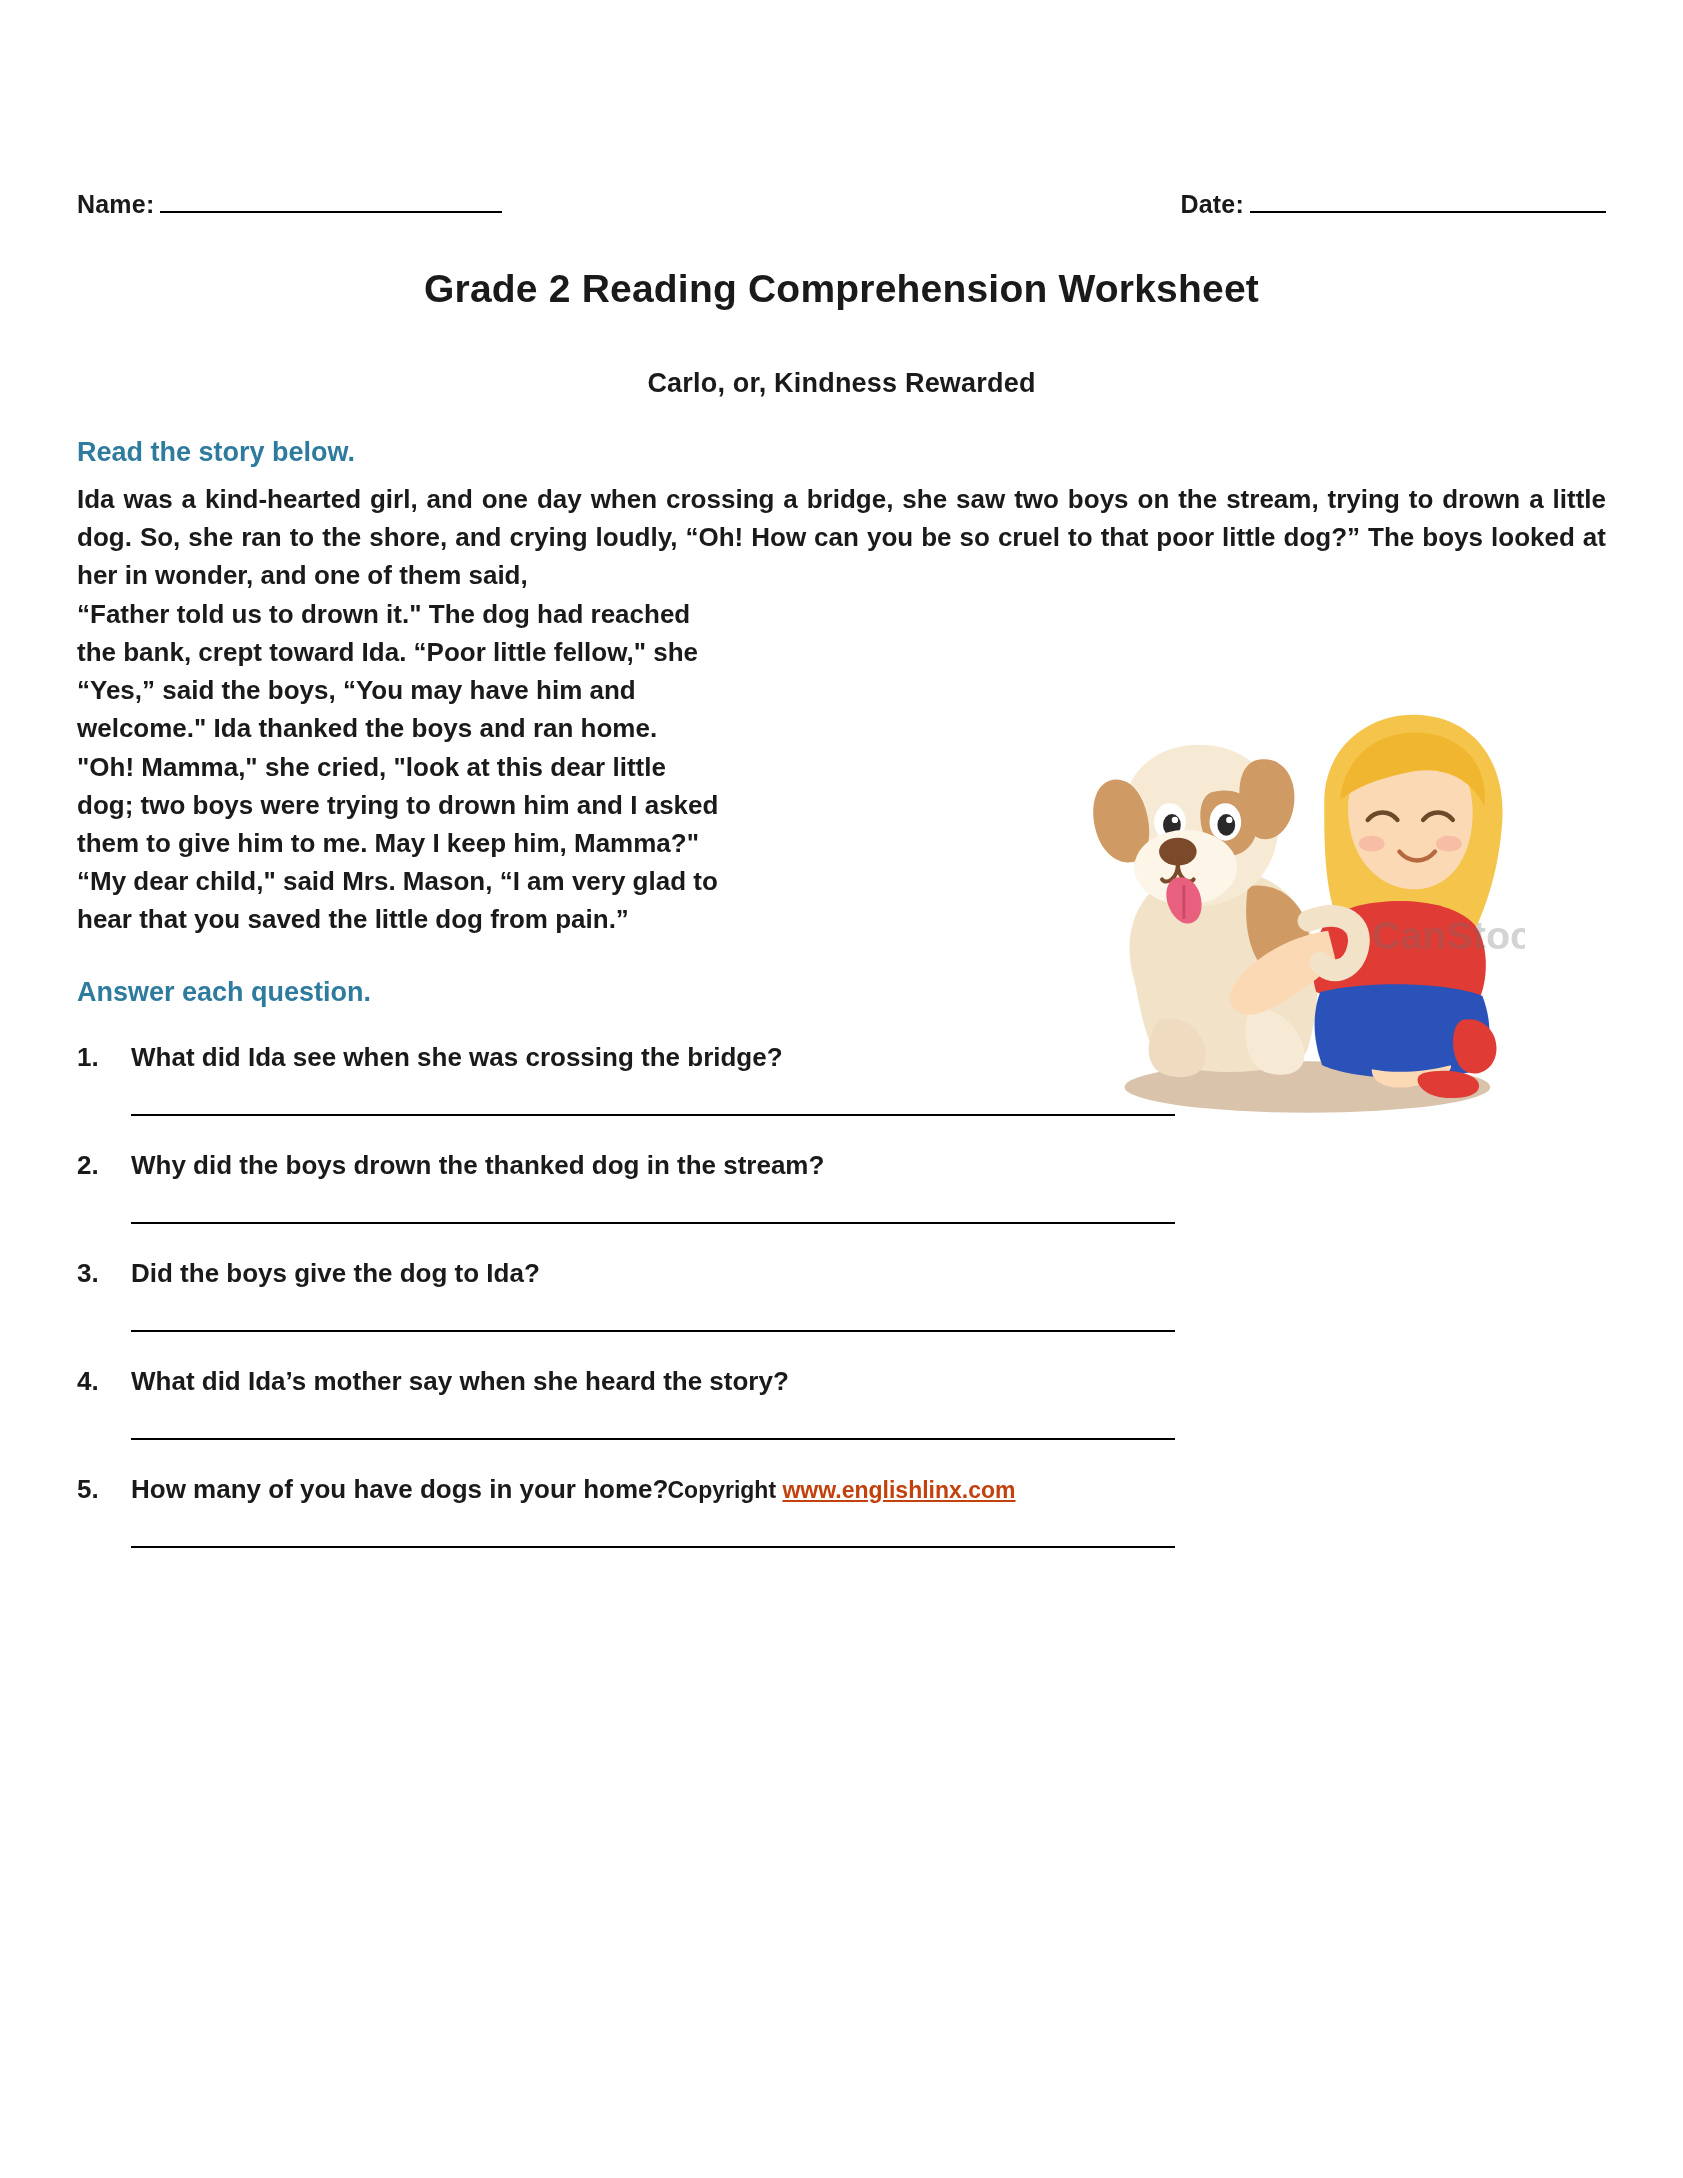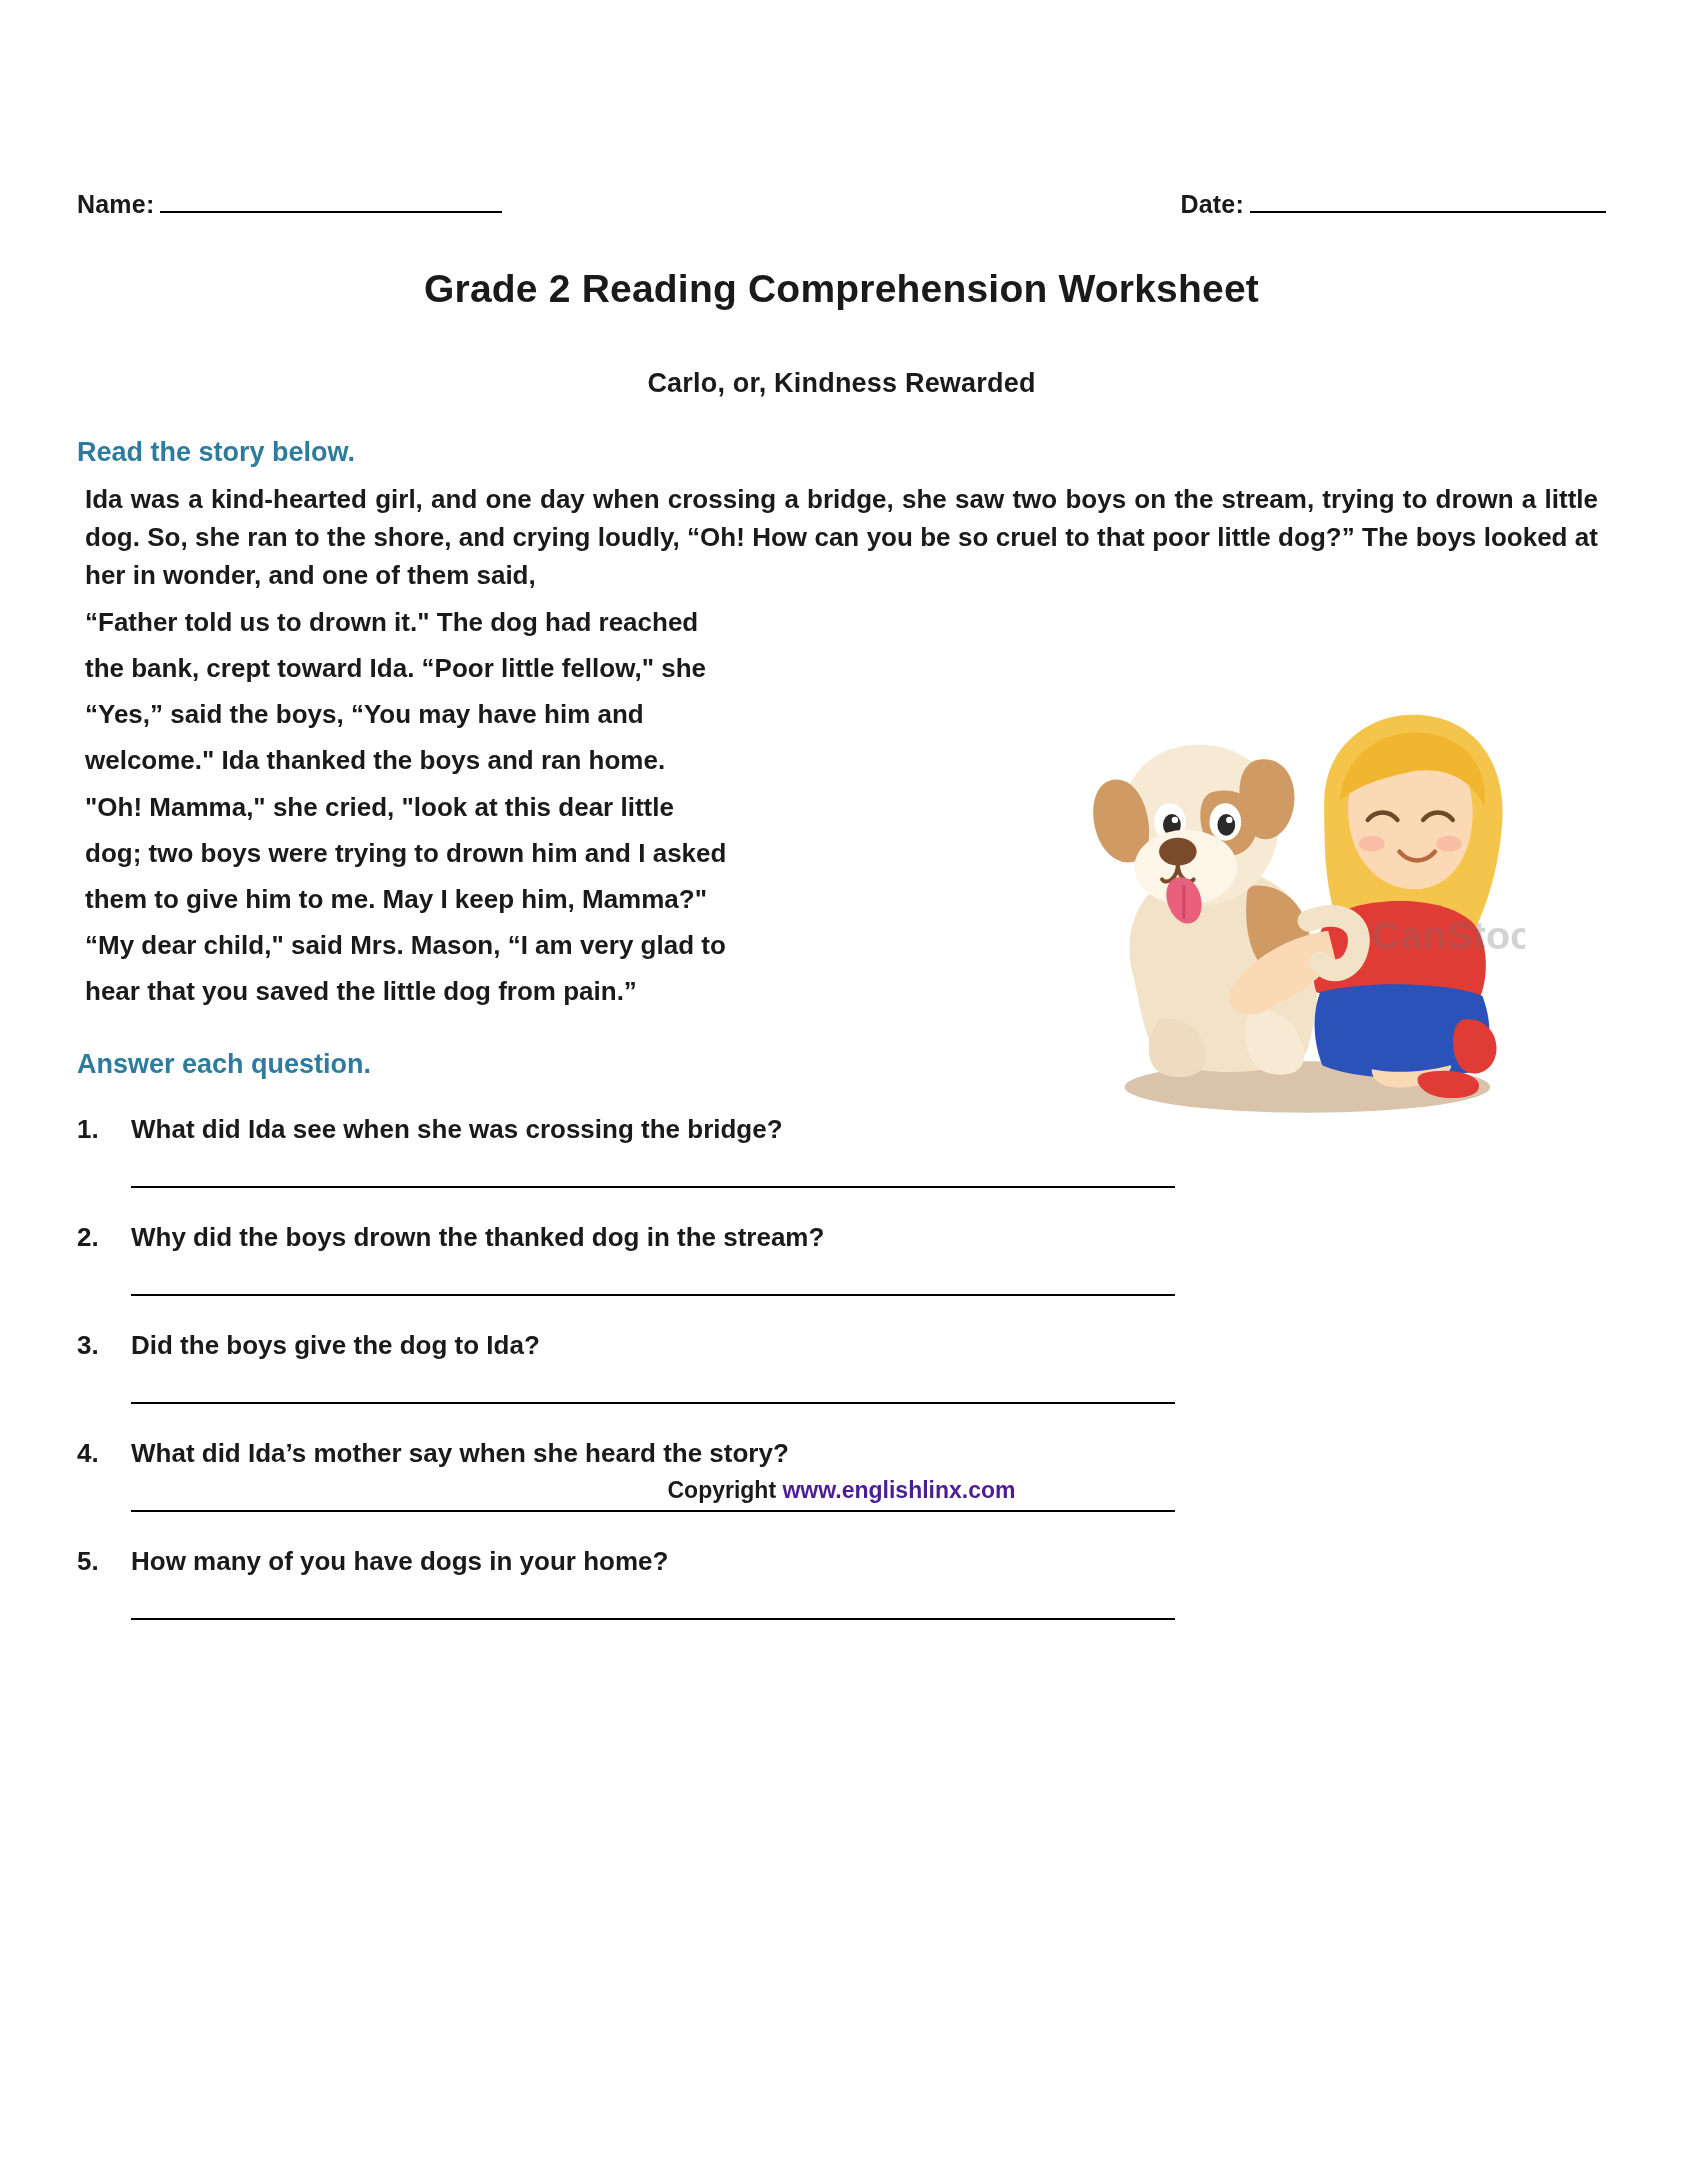--- a/index.html
+++ b/index.html
@@ -73,21 +73,21 @@
 
   
   .story {
     position: relative;
     margin-top: 12px;
     font-size: 26px;
     font-weight: bold;
     line-height: 1.47;
   }
   .story p {
-    margin: 8px;
+    margin: 0;
   }
   .story .justified {
     text-align: justify;
     text-justify: inter-word;
   }
   .story-narrow {
     width: 782px;
   }
   .story-line { white-space: nowrap; }
 
@@ -128,21 +128,22 @@
   .footer {
     position: absolute;
     left: 0;
     right: 0;
     bottom: 80px;
     text-align: center;
     font-size: 23px;
     font-weight: bold;
   }
   .footer a, .footer .link {
-    color: #4c1d95;
+    color: #c2410c;
+    text-decoration: underline;
   }
 </style>
 </head>
 <body>
 
 <div class="page">
 
   <div class="header-row">
     <div class="field">
       <span class="field-label">Name:</span>

